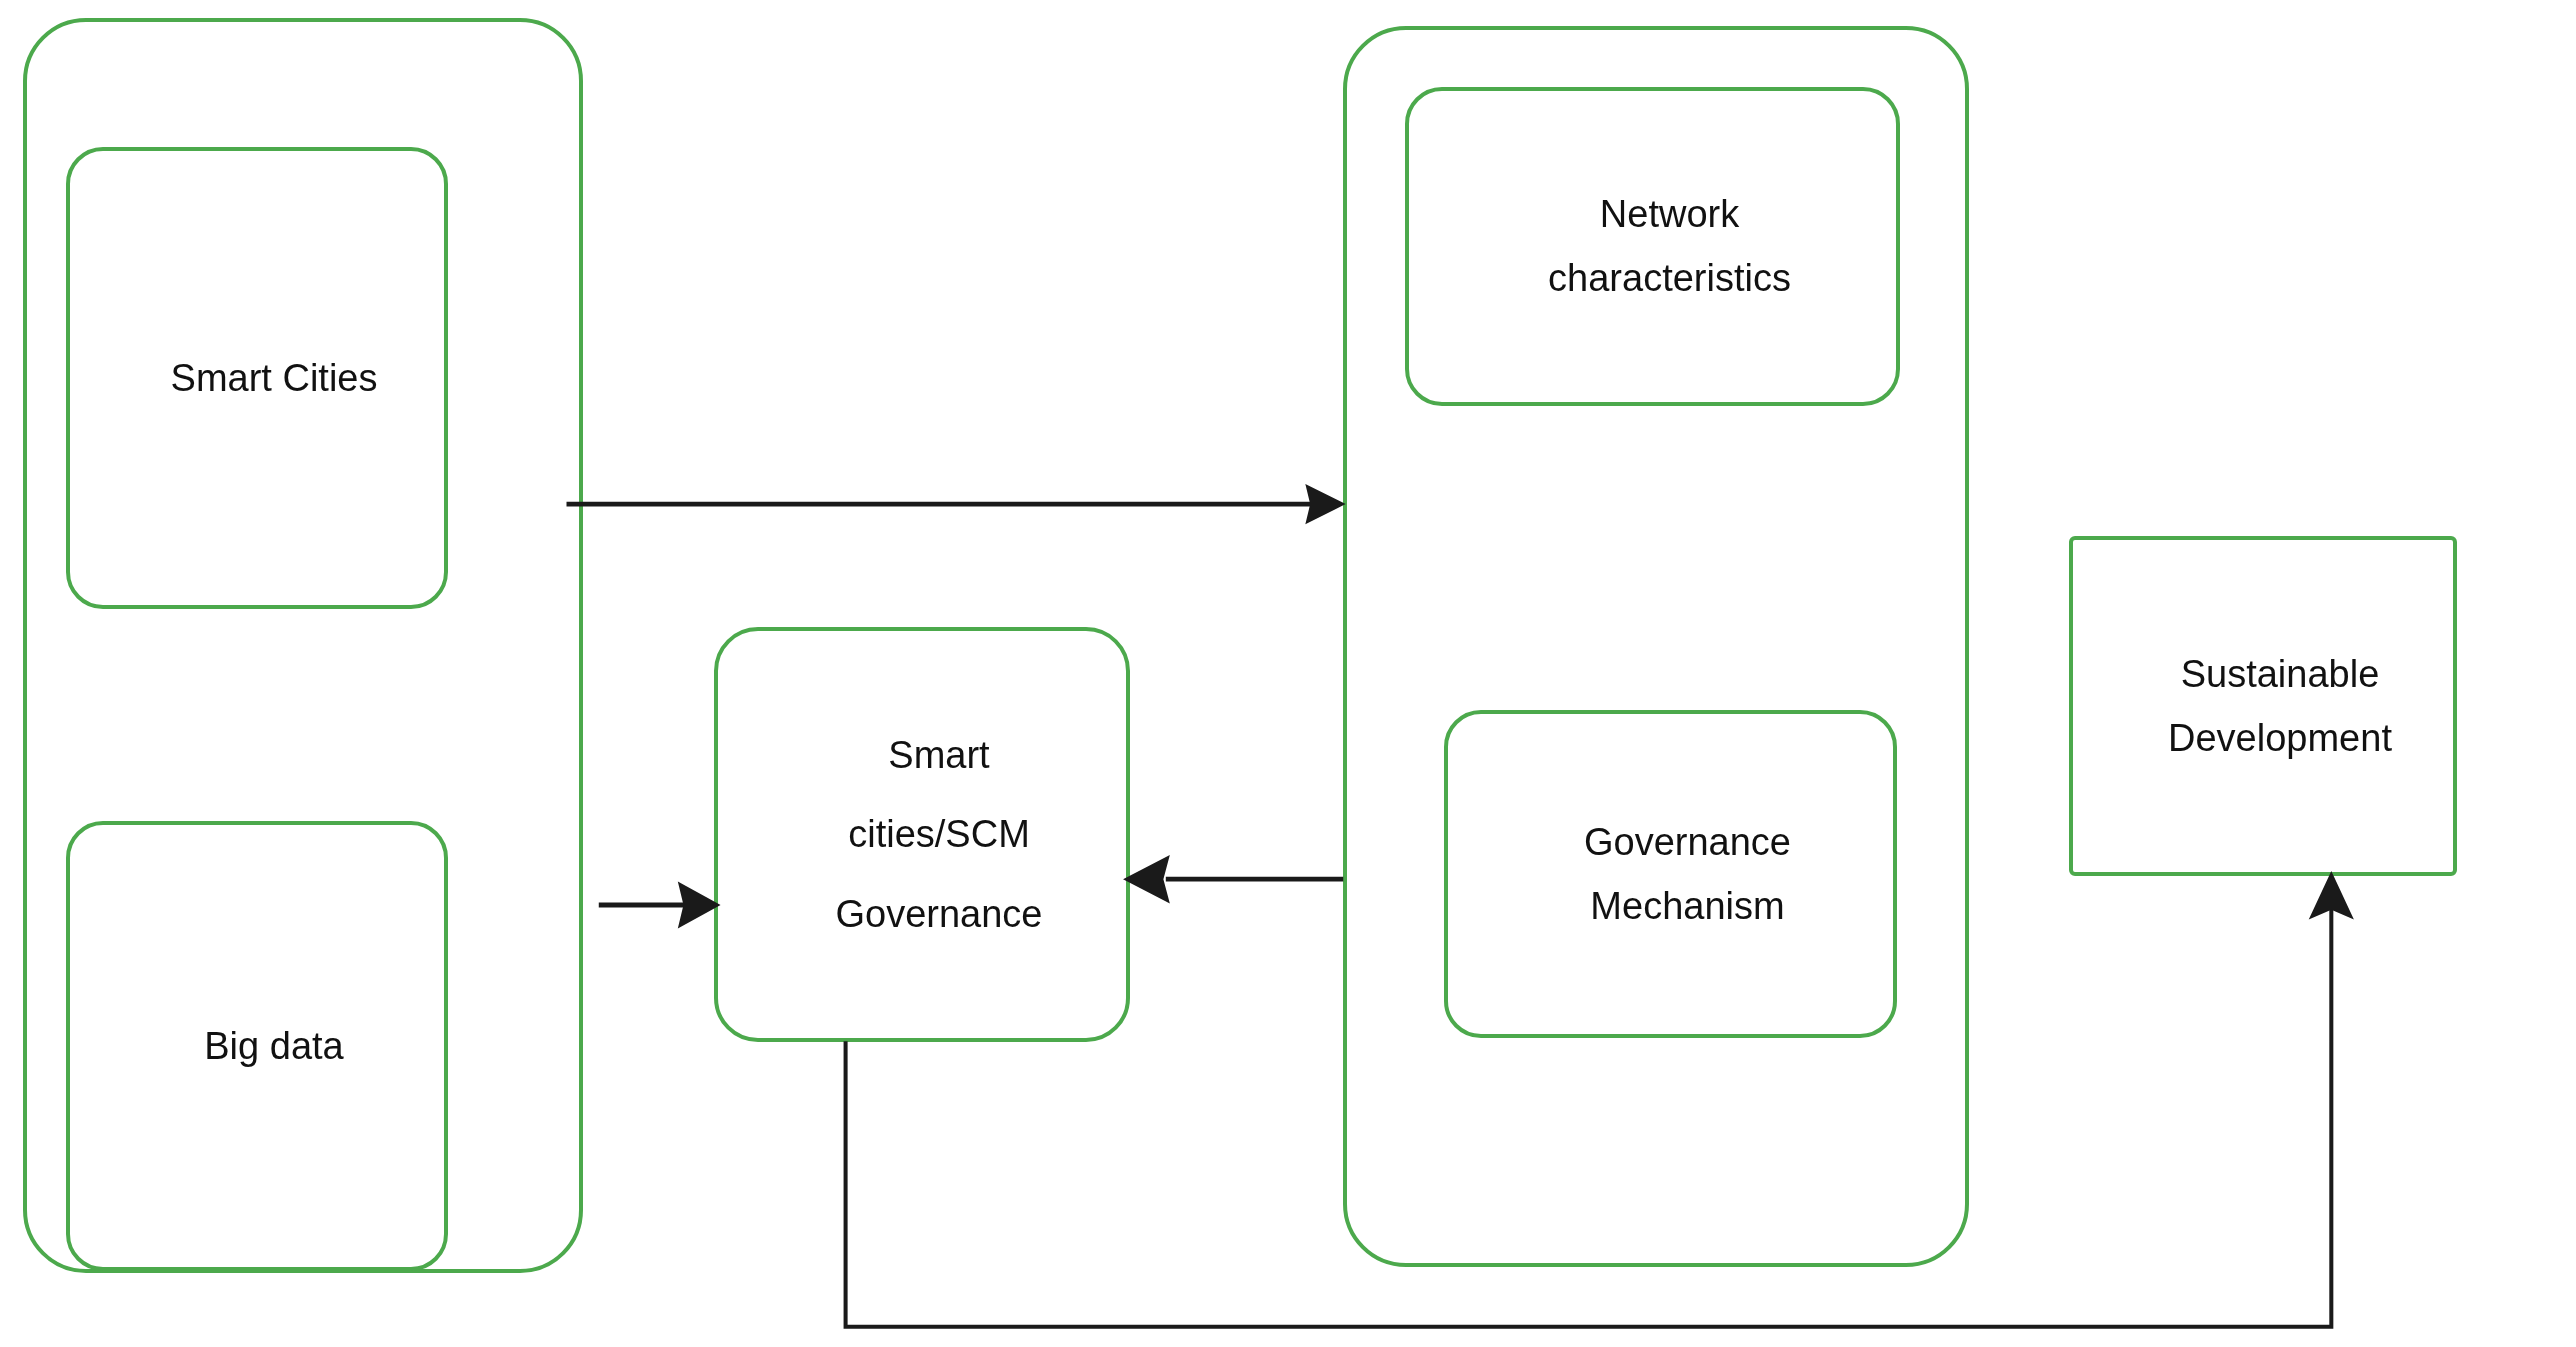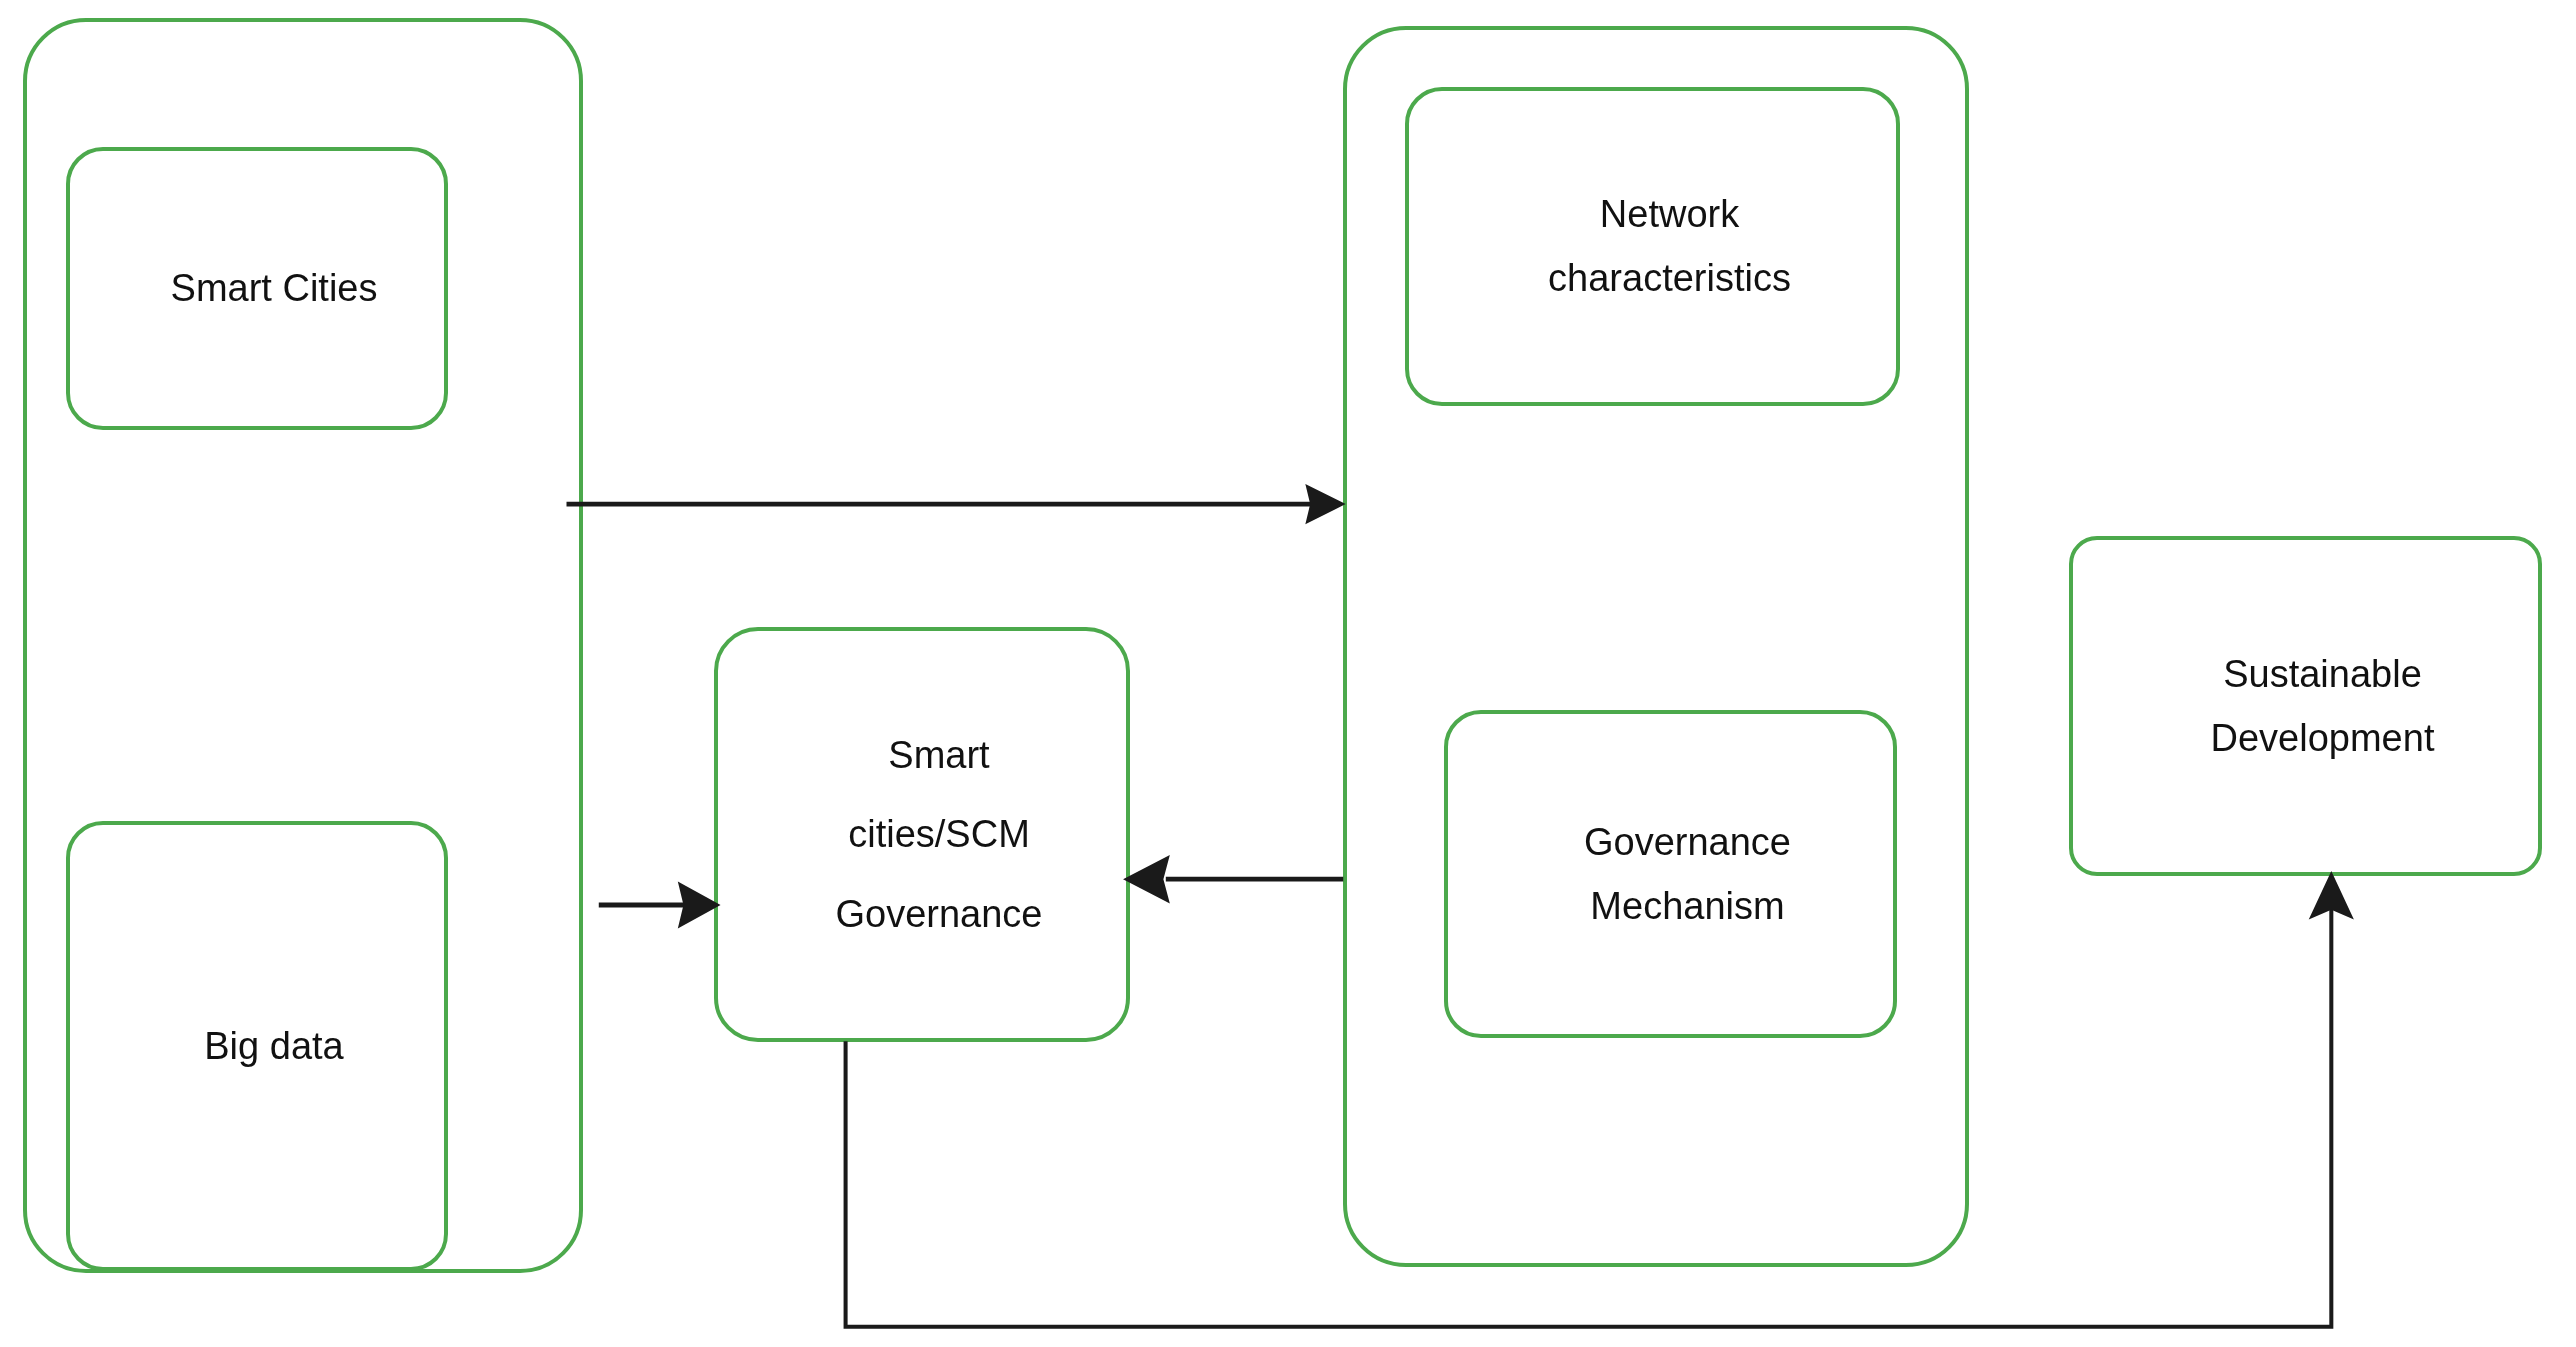--- a/index.html
+++ b/index.html
@@ -43,26 +43,26 @@
   }
   .node .ln { display: block; }
   .node.spaced .ln + .ln { margin-top: 11.3px; }
   .node.wide-gap .ln + .ln { margin-top: 27px; }
 
   
   #group-inputs   { left: 22.6px;   top: 18px;   width: 560px;  height: 1255px; }
   #group-enablers { left: 1343px; top: 26px;   width: 626px;  height: 1241px; }
 
   
-  #node-smart-cities   { left: 66px;   top: 147px;  width: 382px; height: 283px; text-align: center; }
+  #node-smart-cities   { left: 66px;   top: 147px;  width: 382px; height: 462px; text-align: center; }
   #node-big-data       { left: 66px;   top: 821px; width: 382px; height: 450px; }
   #node-integration    { left: 714px;  top: 627px;  width: 416px; height: 415px; border-radius: 44px; }
   #node-network        { left: 1405px; top: 87px;  width: 495px; height: 319px; }
   #node-governance     { left: 1444px; top: 710px;  width: 453px; height: 328px; }
-  #node-sustainable    { left: 2069px; top: 536px;  width: 473px; height: 340px; border-radius: 28px; }
+  #node-sustainable    { left: 2069px; top: 536px;  width: 388px; height: 340px; border-radius: 6px; }
 
   
   #connectors {
     position: absolute;
     left: 0; top: 0;
     width: 2576px;
     height: 1347px;
     pointer-events: none;
   }
   #connectors path, #connectors line { fill: none; stroke: #1a1a1a; }

